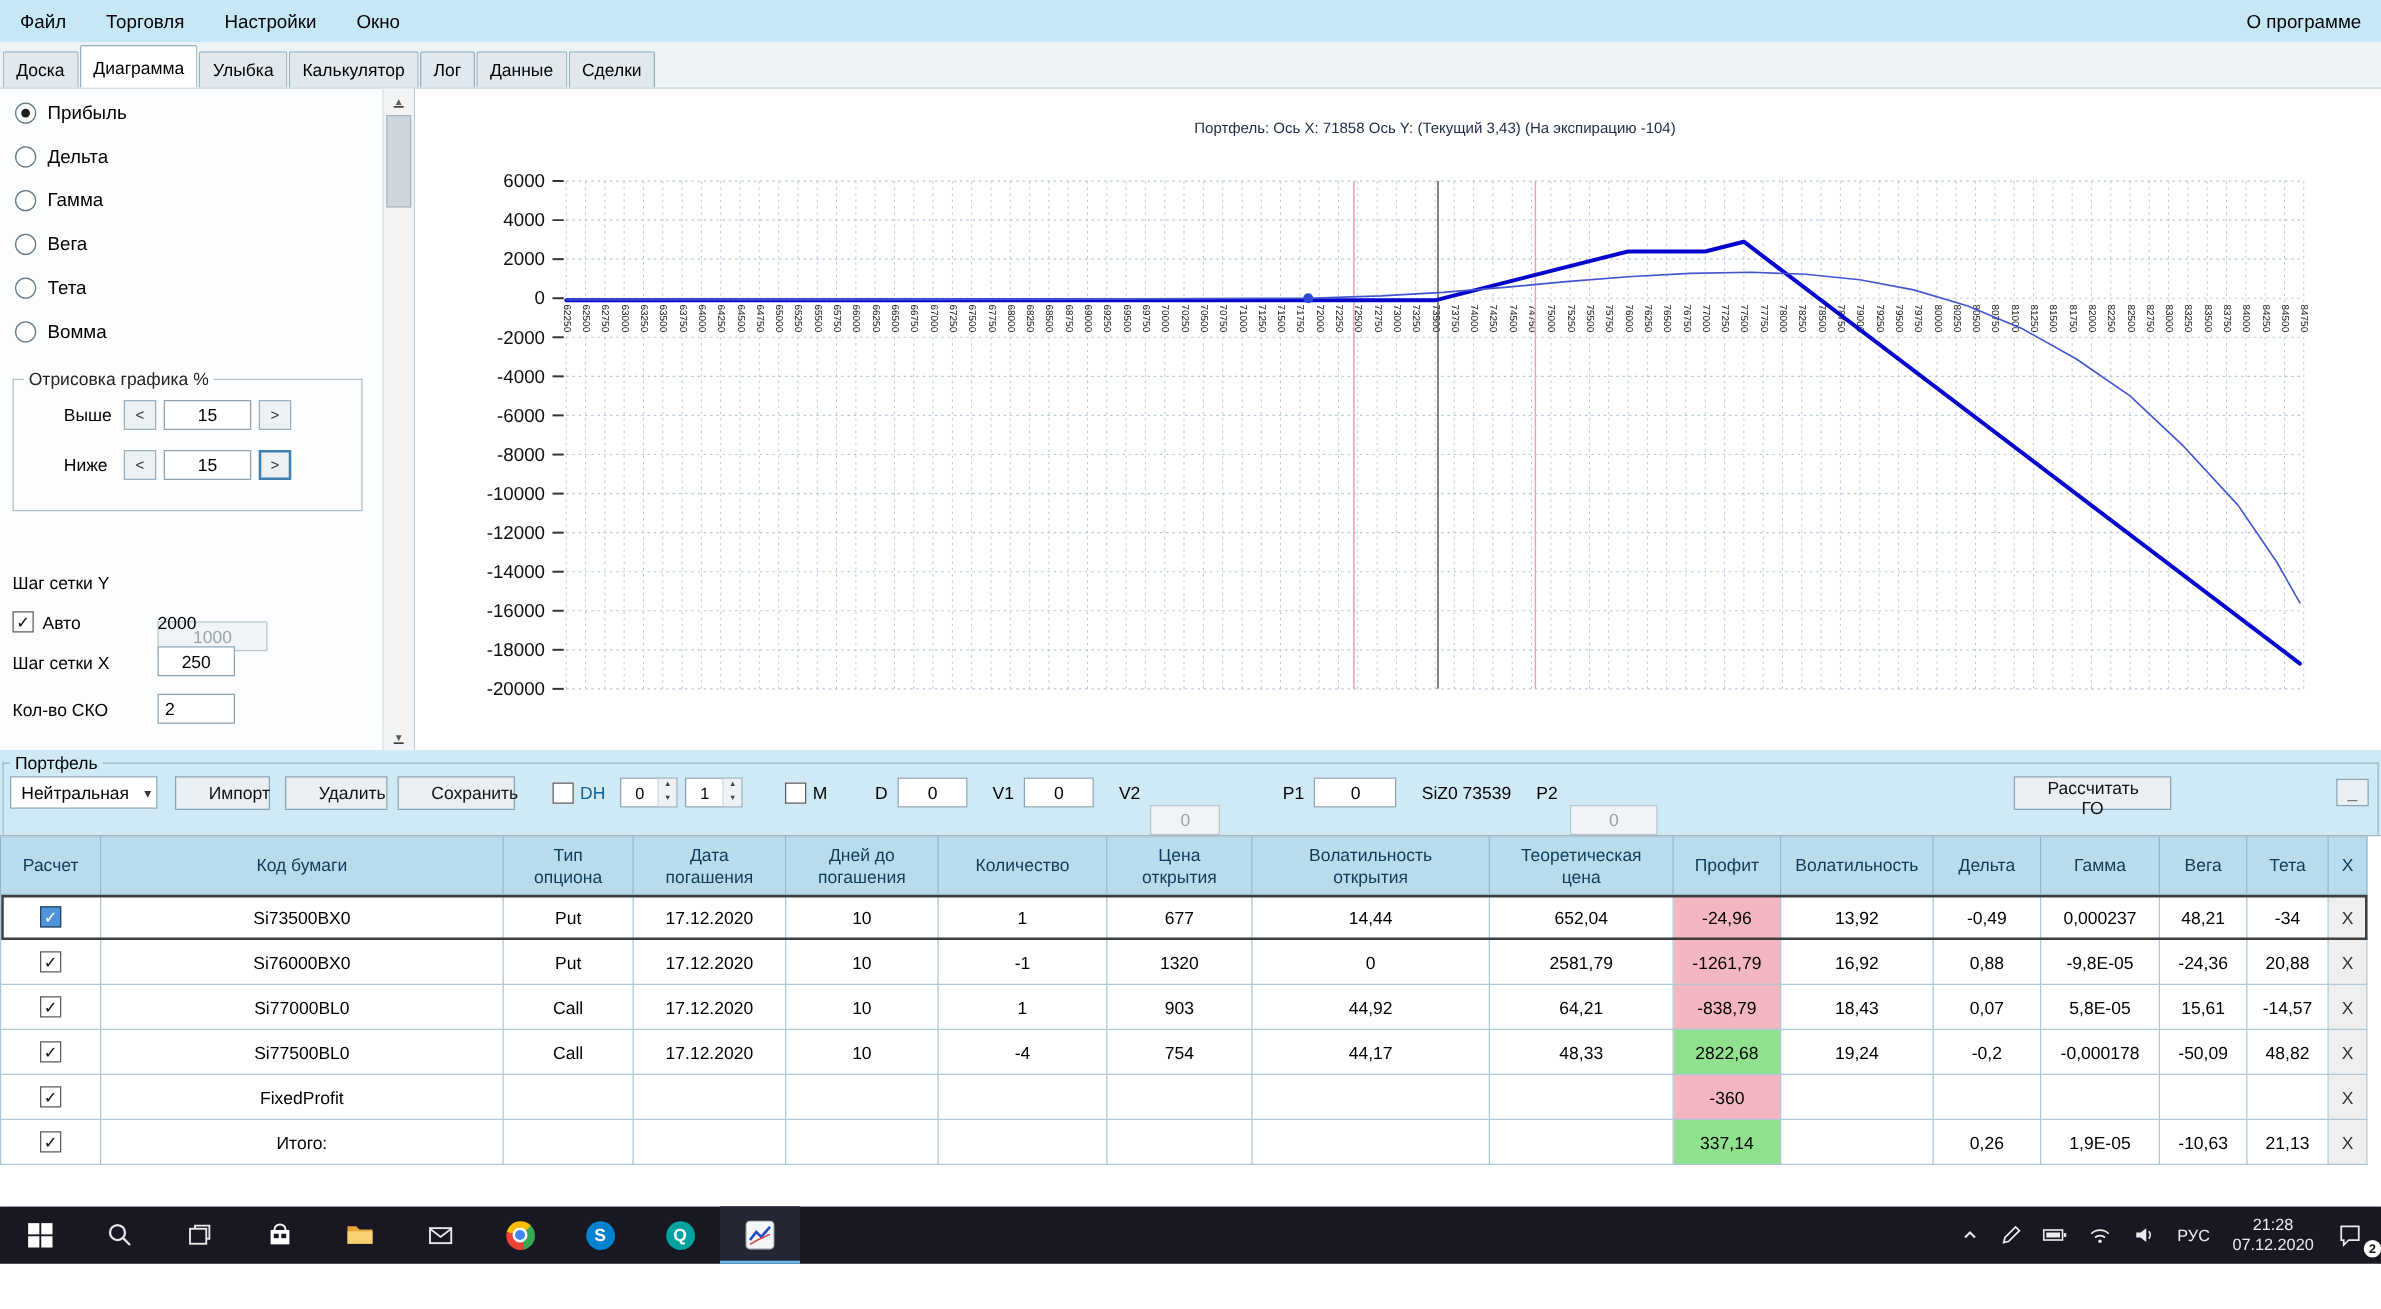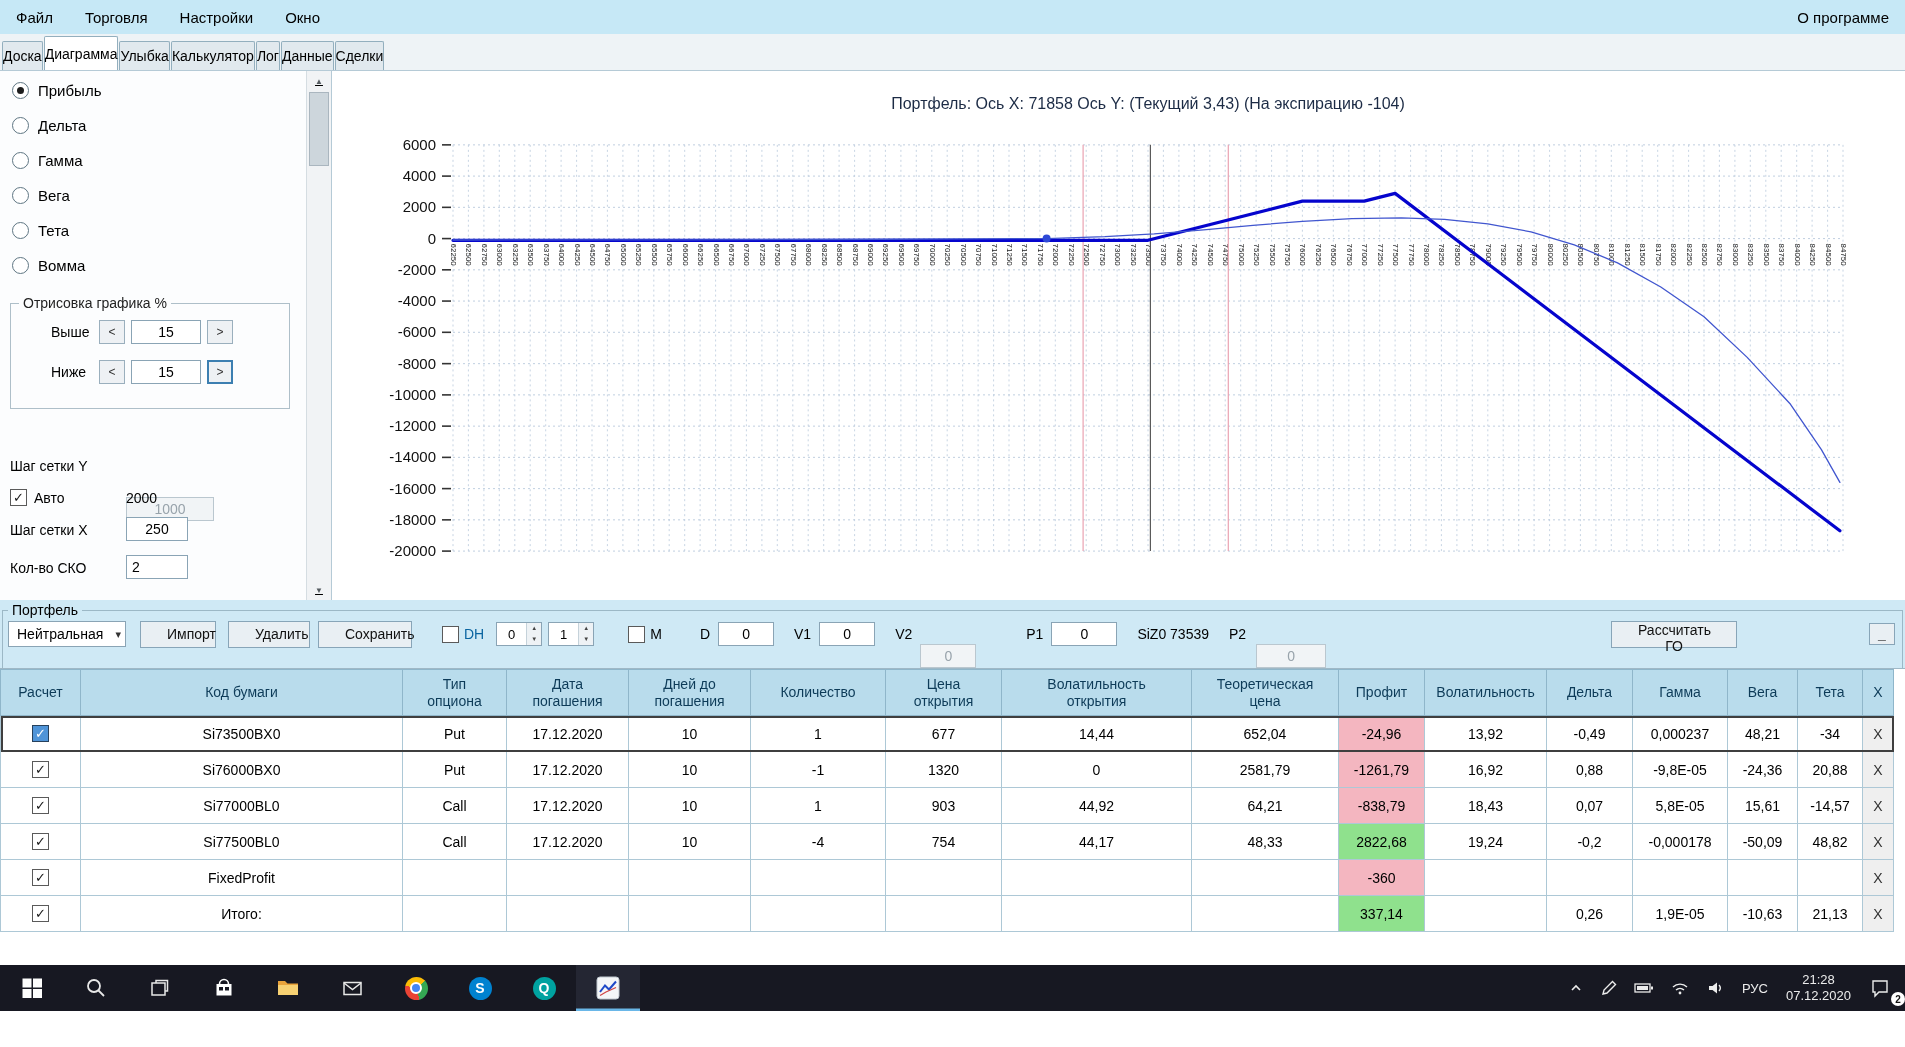--- a/index.html
+++ b/index.html
@@ -8,21 +8,21 @@
          background:#fff; overflow:hidden; }
   .window { width:100%; height:100%; display:flex; flex-direction:column; }
 
   
   .menubar { height:34px; background:#c6e8f6; display:flex; align-items:center; font-size:15px; flex:0 0 auto; }
   .menu-item { padding:0 16px; height:100%; display:flex; align-items:center; cursor:default; }
   .menu-spacer { flex:1; }
 
   
   .tabbar { height:36px; background:#eef3f6; display:flex; align-items:flex-end; padding-left:2px; flex:0 0 auto; }
-  .tab { height:29px; padding:0 0; display:flex; align-items:center; background:#e1e9ee;
+  .tab { height:29px; padding:0 10px; display:flex; align-items:center; background:#e1e9ee;
          border:1px solid #93afbe; border-bottom:none; margin-right:1px; font-size:14px; border-radius:2px 2px 0 0; }
   .tab.active { height:34px; background:#ffffff; z-index:2; }
 
   
   .content { height:530px; display:flex; background:#fff; flex:0 0 auto; border-top:1px solid #b5cad6;text-decoration:underline; }
   .left-panel { width:332px; flex:0 0 auto; display:flex; background:#fcfdfe; border-right:1px solid #b5cad6; }
   .panel-inner { width:306px; position:relative; }
 
   .radio-group { position:absolute; top:8px; left:12px; display:flex; flex-direction:column; gap:13px; }
   .radio-row { display:flex; align-items:center; gap:9px; height:22px; font-size:15px; }
@@ -54,21 +54,21 @@
   .cb-inline { position:absolute; top:4px; left:10px; }
 
   .panel-scroll { width:25px; background:#f1f3f5; border-left:1px solid #d5dde2; display:flex;
                   flex-direction:column; align-items:stretch; }
   .scroll-arrow { height:20px; display:flex; align-items:center; justify-content:center; font-size:8px; color:#565c61; background:#f1f3f5; }
   .scroll-thumb { height:74px; margin:1px 2px; background:#cdd6dc; border:1px solid #aab6bf; }
   .scroll-space { flex:1; }
 
   
   .chart-area { flex:1; position:relative; background:#fff; }
-  .chart-title { position:absolute; top:24px; left:121px; width:1390px; text-align:center; font-size:16px; color:#1c2b45; }
+  .chart-title { position:absolute; top:24px; left:121px; width:1390px; text-align:center; font-size:12px; color:#1c2b45; }
   #chart-svg { position:absolute; inset:0; width:100%; height:100%; }
 
   
   .portfolio { height:365px; background:#cfe9f5; position:relative; flex:0 0 auto; }
   .pf-box { position:absolute; top:10px; left:2px; right:2px; bottom:0; border:1px solid #9cb8c6; border-bottom:none; }
   .pf-label { position:absolute; top:2px; left:8px; background:#cfe9f5; padding:0 4px; font-size:14px; z-index:2; }
 
   .toolbar { position:absolute; top:20px; left:8px; right:8px; height:28px; display:flex; align-items:center; z-index:1; }
   .btn { height:27px; padding:0 26px; border:1px solid #88a5b8; background:#e9eff3; font-size:14px; font-family:inherit; color:#111; }
   .btn.mini { height:22px; line-height:10px; font-weight:bold; padding:0; }

